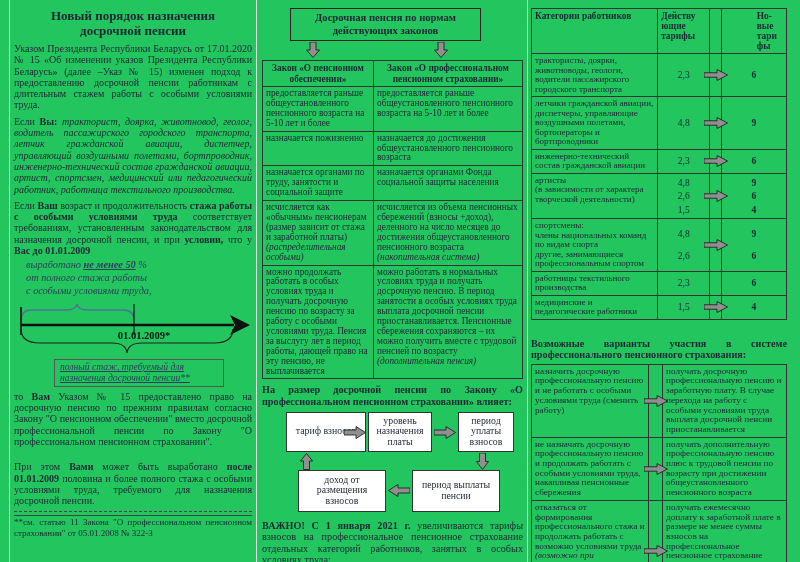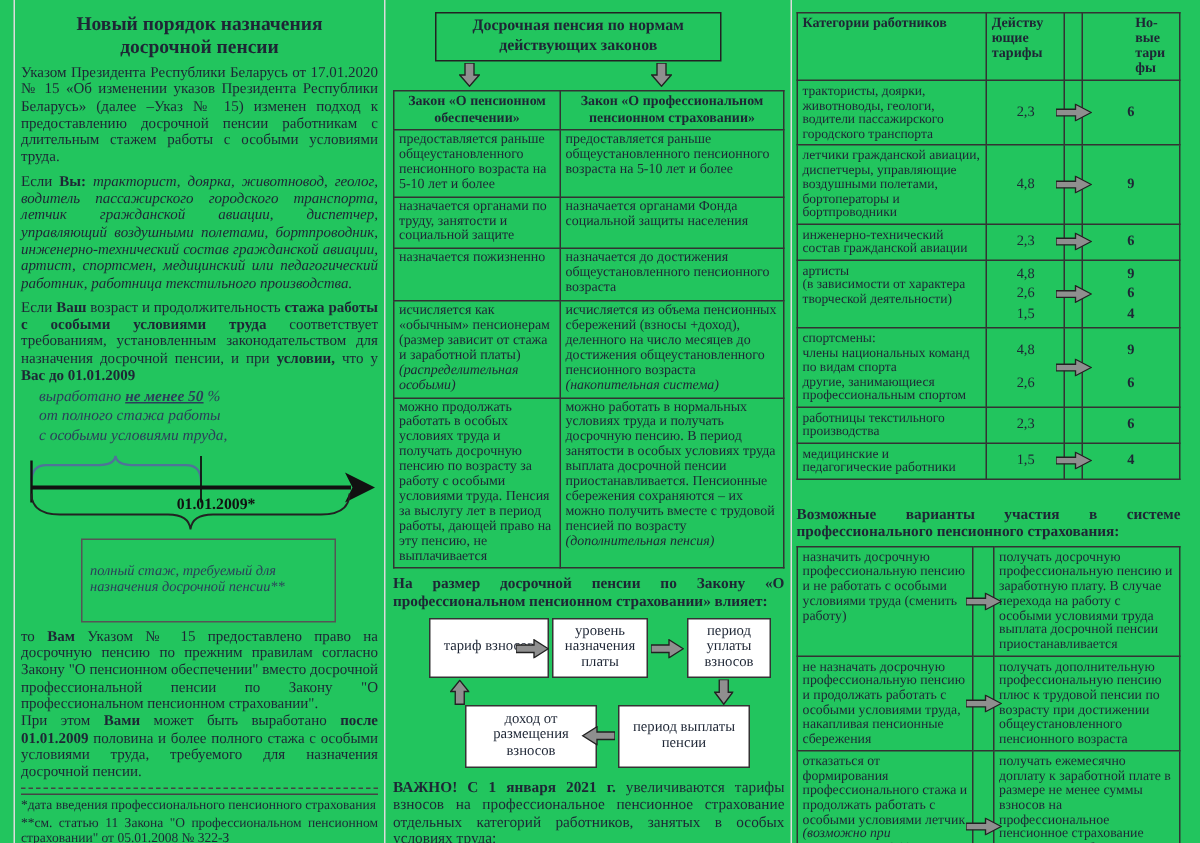--- a/index.html
+++ b/index.html
@@ -13,21 +13,21 @@
 
   
   .title{font-weight:bold;text-align:center;font-size:13px;line-height:15px;margin-top:8px;}
   .p{font-size:10px;line-height:11.3px;text-align:justify;margin-top:5px;}
   .bld{font-weight:bold;}
   .ital{font-style:italic;}
   .cond{font-size:10.3px;line-height:12.6px;font-style:italic;color:#2c3e5a;margin:3px 0 0 12px;}
   .cond .bu{font-weight:bold;text-decoration:underline;}
   .tl-svg{display:block;margin-top:2px;}
   .tl-box{border:1px solid #555;width:158px;margin:0 28px 0 40px;font-style:italic;color:#2c3e5a;
-          font-size:9.6px;line-height:10.8px;padding:16px 5px;}
+          font-size:9.6px;line-height:10.8px;padding:2px 5px;text-decoration:underline;}
   .fnsep{border-top:1px dashed #444;margin-top:5px;}
   .fnline{border-top:1px solid #444;margin-top:3px;}
   .fn{font-size:9px;line-height:10.4px;text-align:justify;margin-top:1px;}
 
   
   .hdr-box{border:1px solid #222;font-weight:bold;text-align:center;font-size:10.6px;line-height:12.5px;
            padding:3px 6px;margin:8px 42px 0 28px;}
   .dbl-arrows{position:relative;height:18px;}
   .cmp{border-collapse:collapse;width:100%;margin-top:1px;font-size:9.3px;line-height:9.9px;}
   .cmp th,.cmp td{border:1px solid #333;padding:2px 3px;vertical-align:top;text-align:left;}
@@ -83,24 +83,23 @@
       <path d="M7,22 Q7,11 17,11 L52,11 Q62,11 63,5 Q64,11 74,11 L110,11 Q120,11 120,22" stroke="#4f7398" fill="none" stroke-width="1.5"></path>
       <line x1="7" y1="8" x2="7" y2="36" stroke="#111" stroke-width="1.6"></line>
       <line x1="120" y1="5" x2="120" y2="36" stroke="#111" stroke-width="1.2"></line>
       <line x1="7" y1="26" x2="220" y2="26" stroke="#111" stroke-width="2.6"></line>
       <polygon points="216,16 236,26 216,36 221,26" fill="#111"></polygon>
       <path d="M7,30 Q7,44 26,44 L98,44 Q112,44 113,54 Q114,44 128,44 L200,44 Q219,44 219,30" stroke="#222" fill="none" stroke-width="1.2"></path>
       <text x="130" y="40" text-anchor="middle" font-size="10.5" font-weight="bold" fill="#111" font-family="Liberation Serif, DejaVu Serif, serif">01.01.2009*</text>
     </svg>
     <div class="tl-box">полный стаж, требуемый для назначения досрочной пенсии**</div>
     <div class="p" style="margin-top:4px"><span>то </span><span class="bld">Вам</span><span> Указом № 15 предоставлено право на досрочную пенсию по прежним правилам согласно Закону "О пенсионном обеспечении" вместо досрочной профессиональной пенсии по Закону "О профессиональном пенсионном страховании".</span></div>
-    <div class="p" style="margin-top:0"><span>При этом </span><span class="bld">Вами</span><span> может быть выработано </span><span class="bld">после 01.01.2009</span><span> половина и более полного стажа с особыми условиями труда, требуемого для назначения досрочной пенсии.</span></div>
+    <div class="p" style="margin-top:14px"><span>При этом </span><span class="bld">Вами</span><span> может быть выработано </span><span class="bld">после 01.01.2009</span><span> половина и более полного стажа с особыми условиями труда, требуемого для назначения досрочной пенсии.</span></div>
     <div class="fnsep"></div>
     <div class="fnline"></div>
-    <div class="fn">*дата введения профессионального пенсионного страхования</div>
     <div class="fn">**см. статью 11 Закона "О профессиональном пенсионном страховании" от 05.01.2008 № 322-З</div>
   </div>
 
   <div class="col col2">
     <div class="hdr-box">Досрочная пенсия по нормам действующих законов</div>
     <div class="dbl-arrows">
       <svg style="position:absolute;left:44px;top:1px" width="14" height="16" viewBox="0 0 14 16">
           <polygon points="4,0 10,0 10,8 13.5,8 7,15.5 0.5,8 4,8" fill="#8f8f8f" stroke="#222" stroke-width="0.9"></polygon>
         </svg>
       <svg style="position:absolute;left:172px;top:1px" width="14" height="16" viewBox="0 0 14 16">
@@ -111,26 +110,26 @@
       <tbody>
           <tr>
         <th class="c1">Закон «О пенсионном обеспечении»</th>
         <th>Закон «О профессиональном пенсионном страховании»</th>
       </tr>
       <tr>
         <td>предоставляется раньше общеустановленного пенсионного возраста на 5-10 лет и более</td>
         <td>предоставляется раньше общеустановленного пенсионного возраста на 5-10 лет и более</td>
       </tr>
       <tr>
+        <td>назначается пожизненно</td>
+        <td>назначается до достижения общеустановленного пенсионного возраста</td>
+      </tr>
+      <tr>
         <td>назначается органами по труду, занятости и социальной защите</td>
         <td>назначается органами Фонда социальной защиты населения</td>
-      </tr>
-      <tr>
-        <td>назначается пожизненно</td>
-        <td>назначается до достижения общеустановленного пенсионного возраста</td>
       </tr>
       <tr>
         <td><span>исчисляется как «обычным» пенсионерам (размер зависит от стажа и заработной платы) </span><span class="ital">(распределительная особыми)</span></td>
         <td><span>исчисляется из объема пенсионных сбережений (взносы +доход), деленного на число месяцев до достижения общеустановленного пенсионного возраста </span><span class="ital">(накопительная система)</span></td>
       </tr>
       <tr>
         <td>можно продолжать работать в особых условиях труда и получать досрочную пенсию по возрасту за работу с особыми условиями труда. Пенсия за выслугу лет в период работы, дающей право на эту пенсию, не выплачивается</td>
         <td><span>можно работать в нормальных условиях труда и получать досрочную пенсию. В период занятости в особых условиях труда выплата досрочной пенсии приостанавливается. Пенсионные сбережения сохраняются – их можно получить вместе с трудовой пенсией по возрасту </span><span class="ital">(дополнительная пенсия)</span></td>
       </tr>
     </tbody>
@@ -145,21 +144,21 @@
       <svg style="position:absolute;left:172px;top:14px" width="22" height="13" viewBox="0 0 22 13">
           <polygon points="0,4 12,4 12,0.5 21.5,6.5 12,12.5 12,9 0,9" fill="#8f8f8f" stroke="#222" stroke-width="0.9"></polygon>
         </svg>
       <div class="fbox" style="left:196px;top:0;width:56px;height:40px">период уплаты взносов</div>
       <svg style="position:absolute;left:214px;top:41px" width="13" height="17" viewBox="0 0 13 17">
           <polygon points="3.5,0 9.5,0 9.5,8.5 12.5,8.5 6.5,16.5 0.5,8.5 3.5,8.5" fill="#8f8f8f" stroke="#222" stroke-width="0.9"></polygon>
         </svg>
       <svg style="position:absolute;left:38px;top:41px" width="13" height="17" viewBox="0 0 13 17">
           <polygon points="3.5,16.5 3.5,8 0.5,8 6.5,0.5 12.5,8 9.5,8 9.5,16.5" fill="#8f8f8f" stroke="#222" stroke-width="0.9"></polygon>
         </svg>
-      <div class="fbox" style="left:48px;top:58px;width:88px;height:42px">доход от размещения взносов</div>
+      <div class="fbox" style="left:36px;top:58px;width:88px;height:42px">доход от размещения взносов</div>
       <svg style="position:absolute;left:124px;top:72px" width="24" height="13" viewBox="0 0 24 13">
           <polygon points="24,4 12,4 12,0.5 2.5,6.5 12,12.5 12,9 24,9" fill="#8f8f8f" stroke="#222" stroke-width="0.9"></polygon>
         </svg>
       <div class="fbox" style="left:150px;top:58px;width:88px;height:42px">период выплаты пенсии</div>
     </div>
     <div class="imp"><span class="bld">ВАЖНО!  С 1 января 2021 г.</span><span> увеличиваются тарифы взносов на профессиональное пенсионное страхование отдельных категорий работников, занятых в особых условиях труда:</span></div>
   </div>
 
   <div class="col col3">
     <table class="tar">
@@ -276,21 +275,21 @@
       <tr>
         <td class="lcell">не назначать досрочную профессиональную пенсию и продолжать работать с особыми условиями труда, накапливая пенсионные сбережения</td>
         <td class="mid">
               <svg class="arr-abs" width="24" height="12" viewBox="0 0 24 12">
                 <polygon points="0,3.8 13,3.8 13,0.5 23.5,6 13,11.5 13,8.2 0,8.2" fill="#8f8f8f" stroke="#222" stroke-width="0.9"></polygon>
               </svg>
             </td>
         <td>получать дополнительную профессиональную пенсию плюс к трудовой пенсии по возрасту при достижении общеустановленного пенсионного возраста</td>
       </tr>
       <tr>
-        <td class="lcell"><span>отказаться от формирования профессионального стажа и продолжать работать с особыми условиями летчик </span><span class="ital">(возможно при отсутствии 50 % стажа работы с особыми условиями труда до 01.01.2009)</span></td>
+        <td class="lcell"><span>отказаться от формирования профессионального стажа и продолжать работать с возможно условиями труда </span><span class="ital">(возможно при отсутствии 50 % стажа работы с особыми условиями труда до 01.01.2009)</span></td>
         <td class="mid">
               <svg class="arr-abs" width="24" height="12" viewBox="0 0 24 12">
                 <polygon points="0,3.8 13,3.8 13,0.5 23.5,6 13,11.5 13,8.2 0,8.2" fill="#8f8f8f" stroke="#222" stroke-width="0.9"></polygon>
               </svg>
             </td>
         <td>получать ежемесячно доплату к заработной плате в размере не менее суммы взносов на профессиональное пенсионное страхование конкретного работника</td>
       </tr>
     </tbody>
       </table>
   </div>

